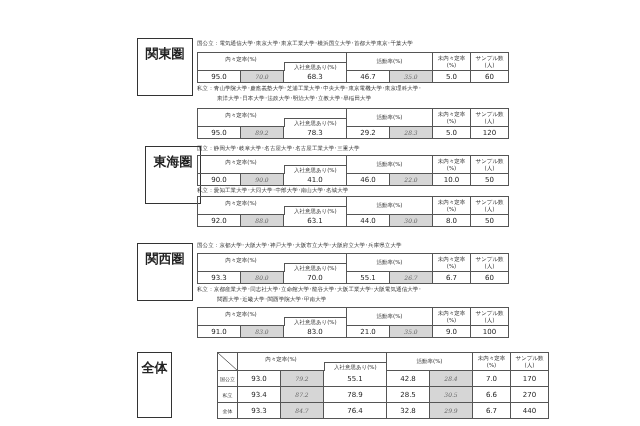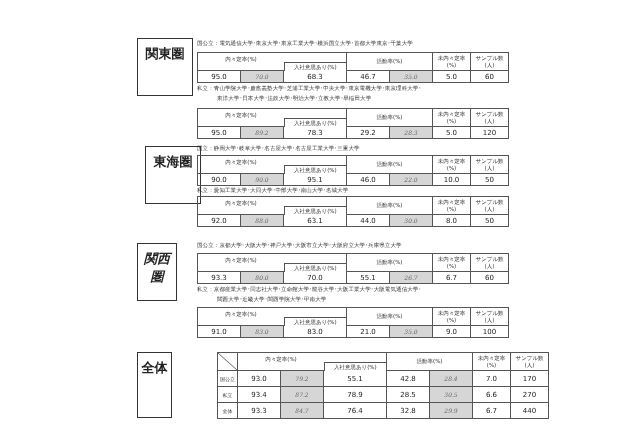--- a/index.html
+++ b/index.html
@@ -151,21 +151,21 @@
       <span class="main-hdr" style="width:86px;">内々定率(%)</span>
       <span class="sub-hdr" style="width:63px;">入社意思あり(%)</span>
     </td>
     <td colspan="2" class="thick-l">活動率(%)</td>
     <td class="thick-l">未内々定率(%)</td>
     <td>サンプル数(人)</td>
   </tr>
   <tr>
     <td>90.0</td>
     <td class="grey">90.0</td>
-    <td>95.1</td>
+    <td>41.0</td>
     <td class="thick-l">46.0</td>
     <td class="grey">22.0</td>
     <td class="thick-l">10.0</td>
     <td>50</td>
   </tr>
 </tbody>
   </table>
 
 <div class="uni-line" style="left:197px;top:187px;">私立：愛知工業大学･大同大学･中部大学･南山大学･名城大学</div>
 <table class="stats" style="left:197px;top:196px;width:311px;">
@@ -193,21 +193,21 @@
     <td class="grey">88.0</td>
     <td>63.1</td>
     <td class="thick-l">44.0</td>
     <td class="grey">30.0</td>
     <td class="thick-l">8.0</td>
     <td>50</td>
   </tr>
 </tbody>
   </table>
 
-<div class="region-box" style="left:137px;top:243px;width:40px;height:58px;font-style:italic;">関西圏</div>
+<div class="region-box" style="left:137px;top:243px;width:56px;height:58px;">関西圏</div>
 
 <div class="uni-line" style="left:197px;top:242px;">国公立：京都大学･大阪大学･神戸大学･大阪市立大学･大阪府立大学･兵庫県立大学</div>
 <table class="stats" style="left:197px;top:253px;width:311px;">
   <colgroup>
       <col style="width:43px">
       <col style="width:43px">
       <col style="width:63px">
       <col style="width:43px">
       <col style="width:43px">
       <col style="width:38px">

